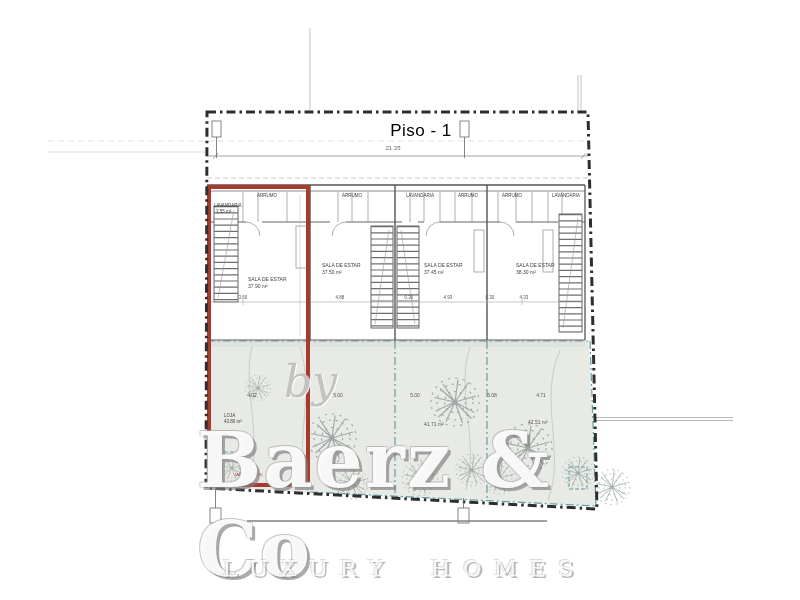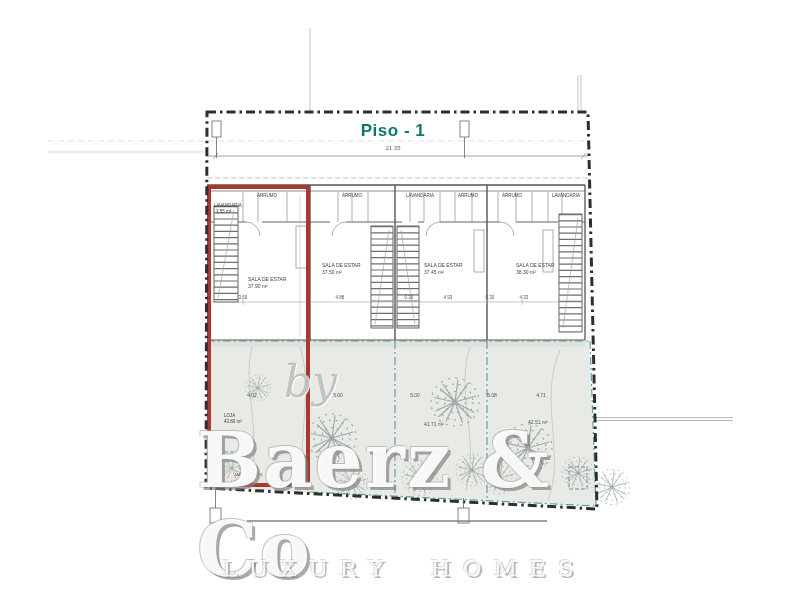--- a/index.html
+++ b/index.html
@@ -7,21 +7,21 @@
          font-family:"Liberation Sans", sans-serif;}
   #plan-svg{position:absolute;left:0;top:0;z-index:1;}
   .lbl{position:absolute;z-index:2;color:#3c3c3c;white-space:nowrap;line-height:1.25;}
   .c{transform:translateX(-50%);text-align:center;}
   .t45{font-size:4.5px;}
   .t4{font-size:4px;}
   .t5{font-size:5px;color:#555;}
   .sala{font-size:5px;color:#444;line-height:7px;}
   .red-note{color:#A8392E;letter-spacing:.3px;}
   .dim{color:#555;}
-  #title{font-size:17px;font-weight:bold;color:#0f766e;letter-spacing:.5px;}
+  #title{font-size:17px;font-weight:normal;color:#000000;letter-spacing:.5px;margin-left:28px;}
   #overall-dim{font-size:6px;color:#666;}
   
   .wm{position:absolute;z-index:3;font-family:"DejaVu Serif","Liberation Serif",serif;}
   #wm-by{left:284px;top:356px;font-size:44px;font-style:italic;color:rgba(180,180,180,.8);
          text-shadow:1px 1px 0 rgba(255,255,255,.9);}
   #wm-brand{left:398px;top:416px;transform:translateX(-50%);font-size:76px;font-weight:bold;
             color:rgba(255,255,255,.93);letter-spacing:2px;
             text-shadow:3px 3px 0 rgba(125,125,125,.65),-1px -1px 0 rgba(165,165,165,.5),
                         1px -1px 0 rgba(165,165,165,.35),-1px 1px 0 rgba(165,165,165,.35);}
   #wm-rule{left:247px;top:520px;width:300px;height:2px;background:rgba(128,128,128,.75);z-index:3;position:absolute;}

